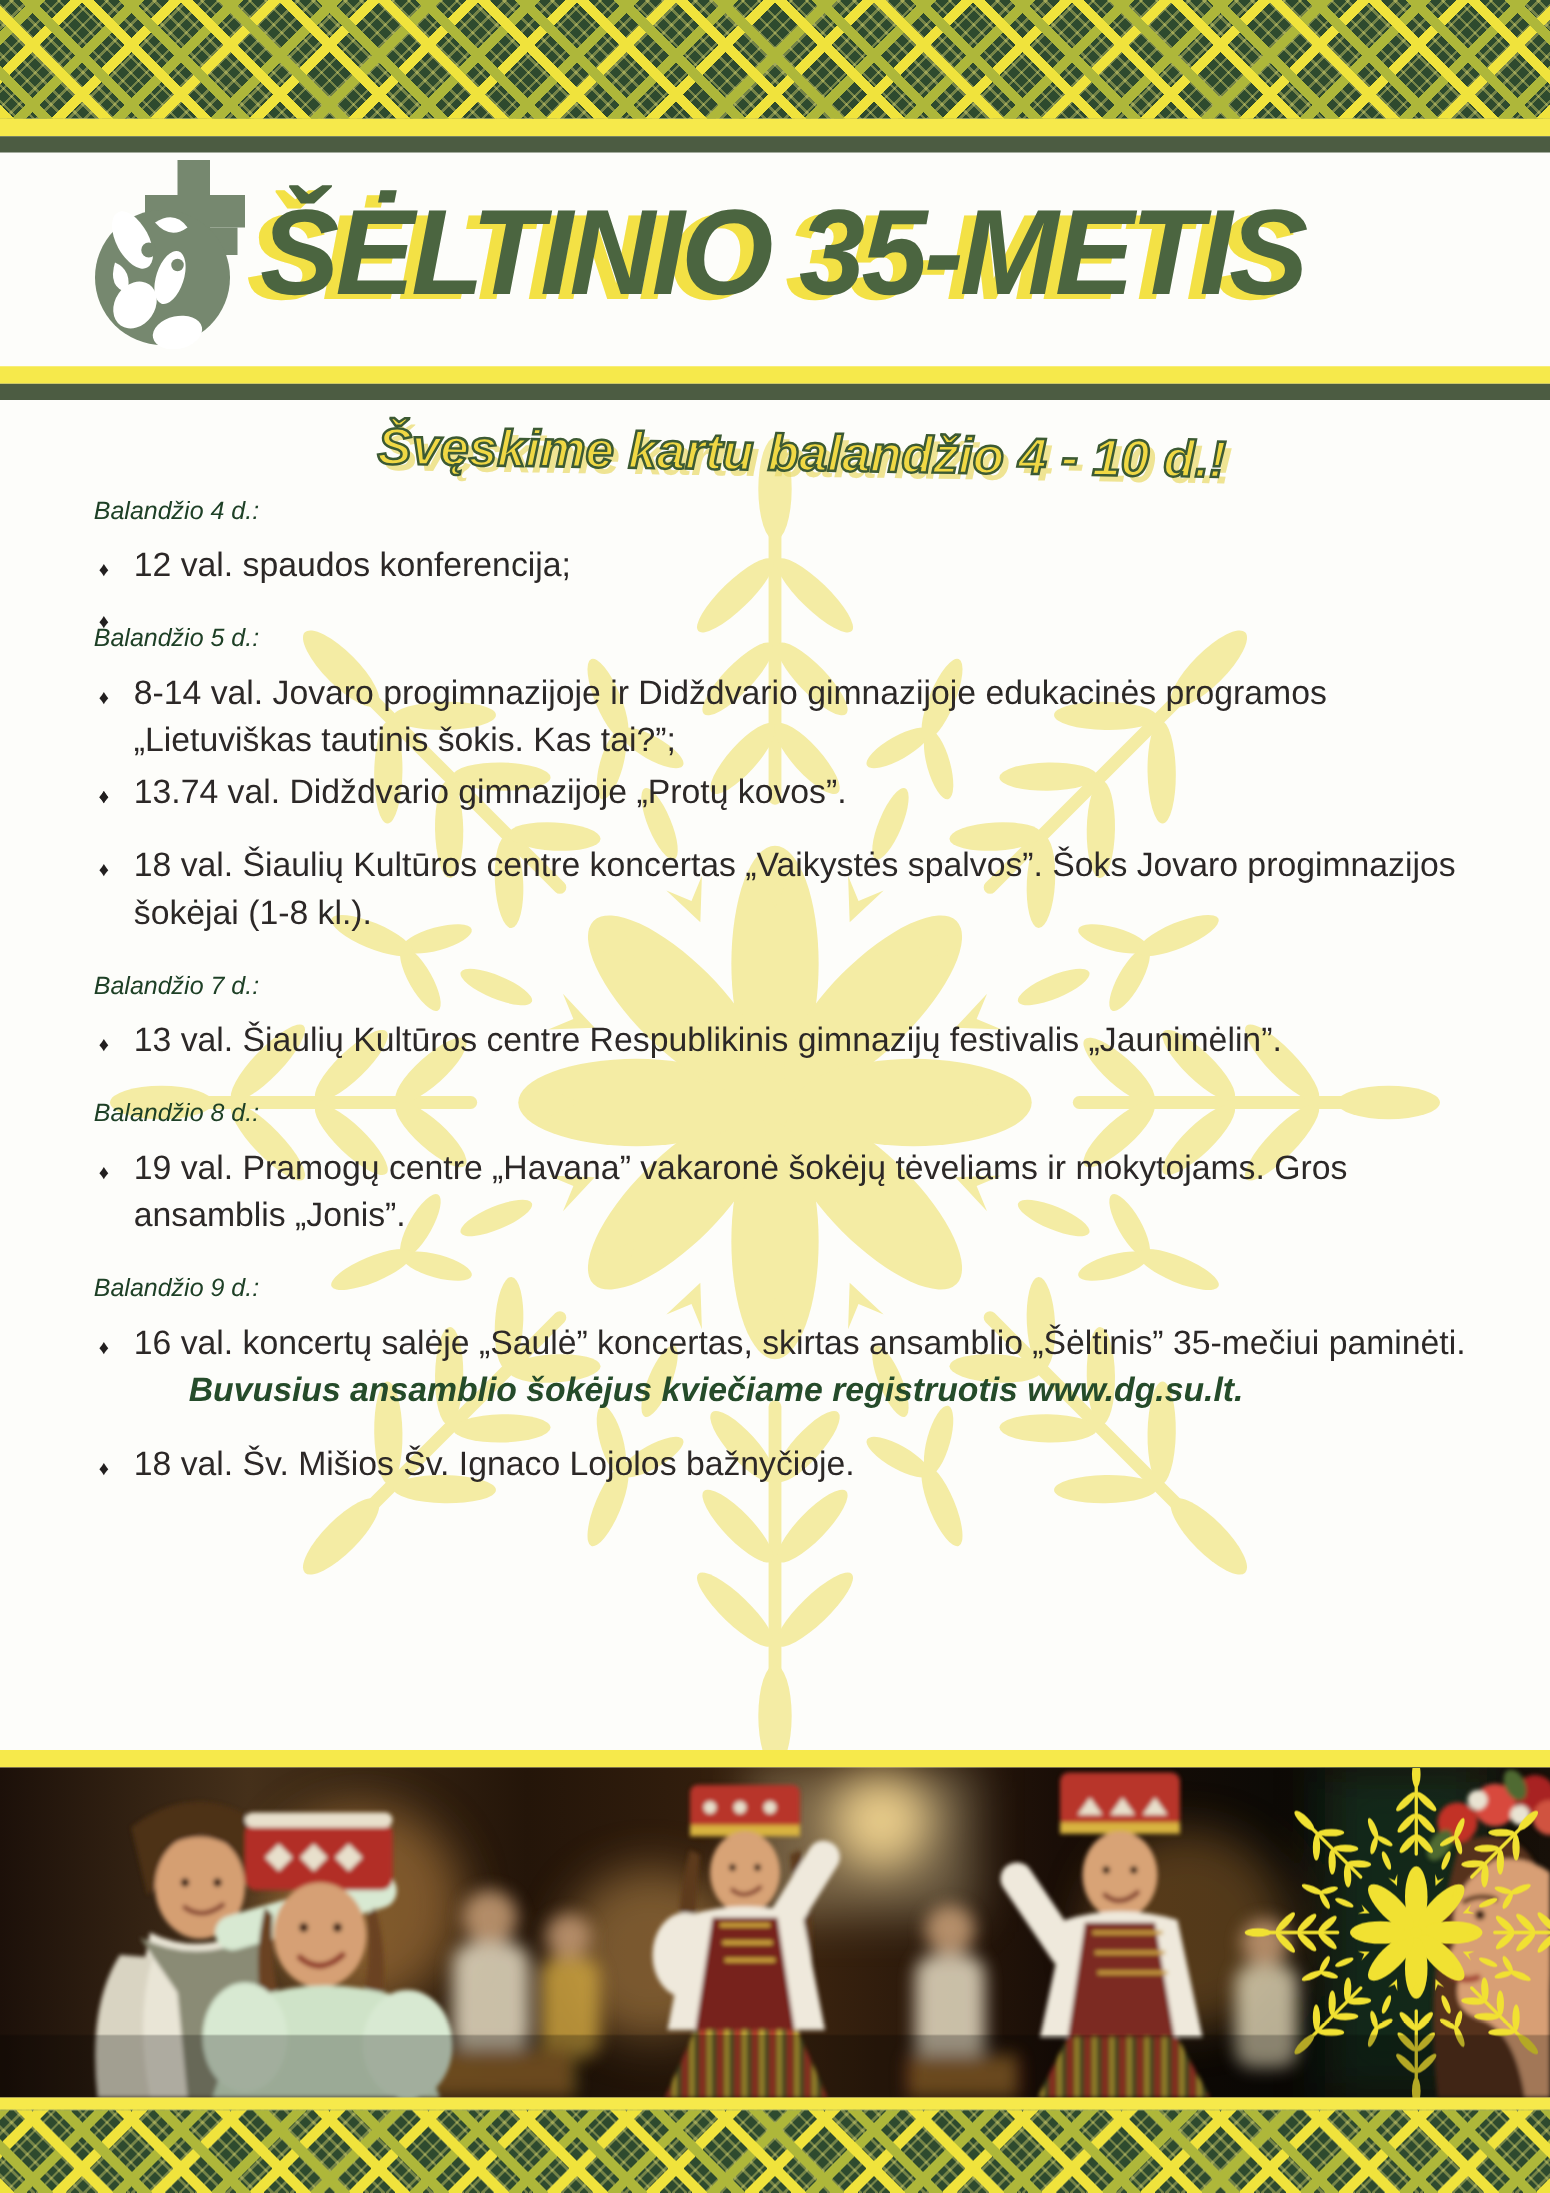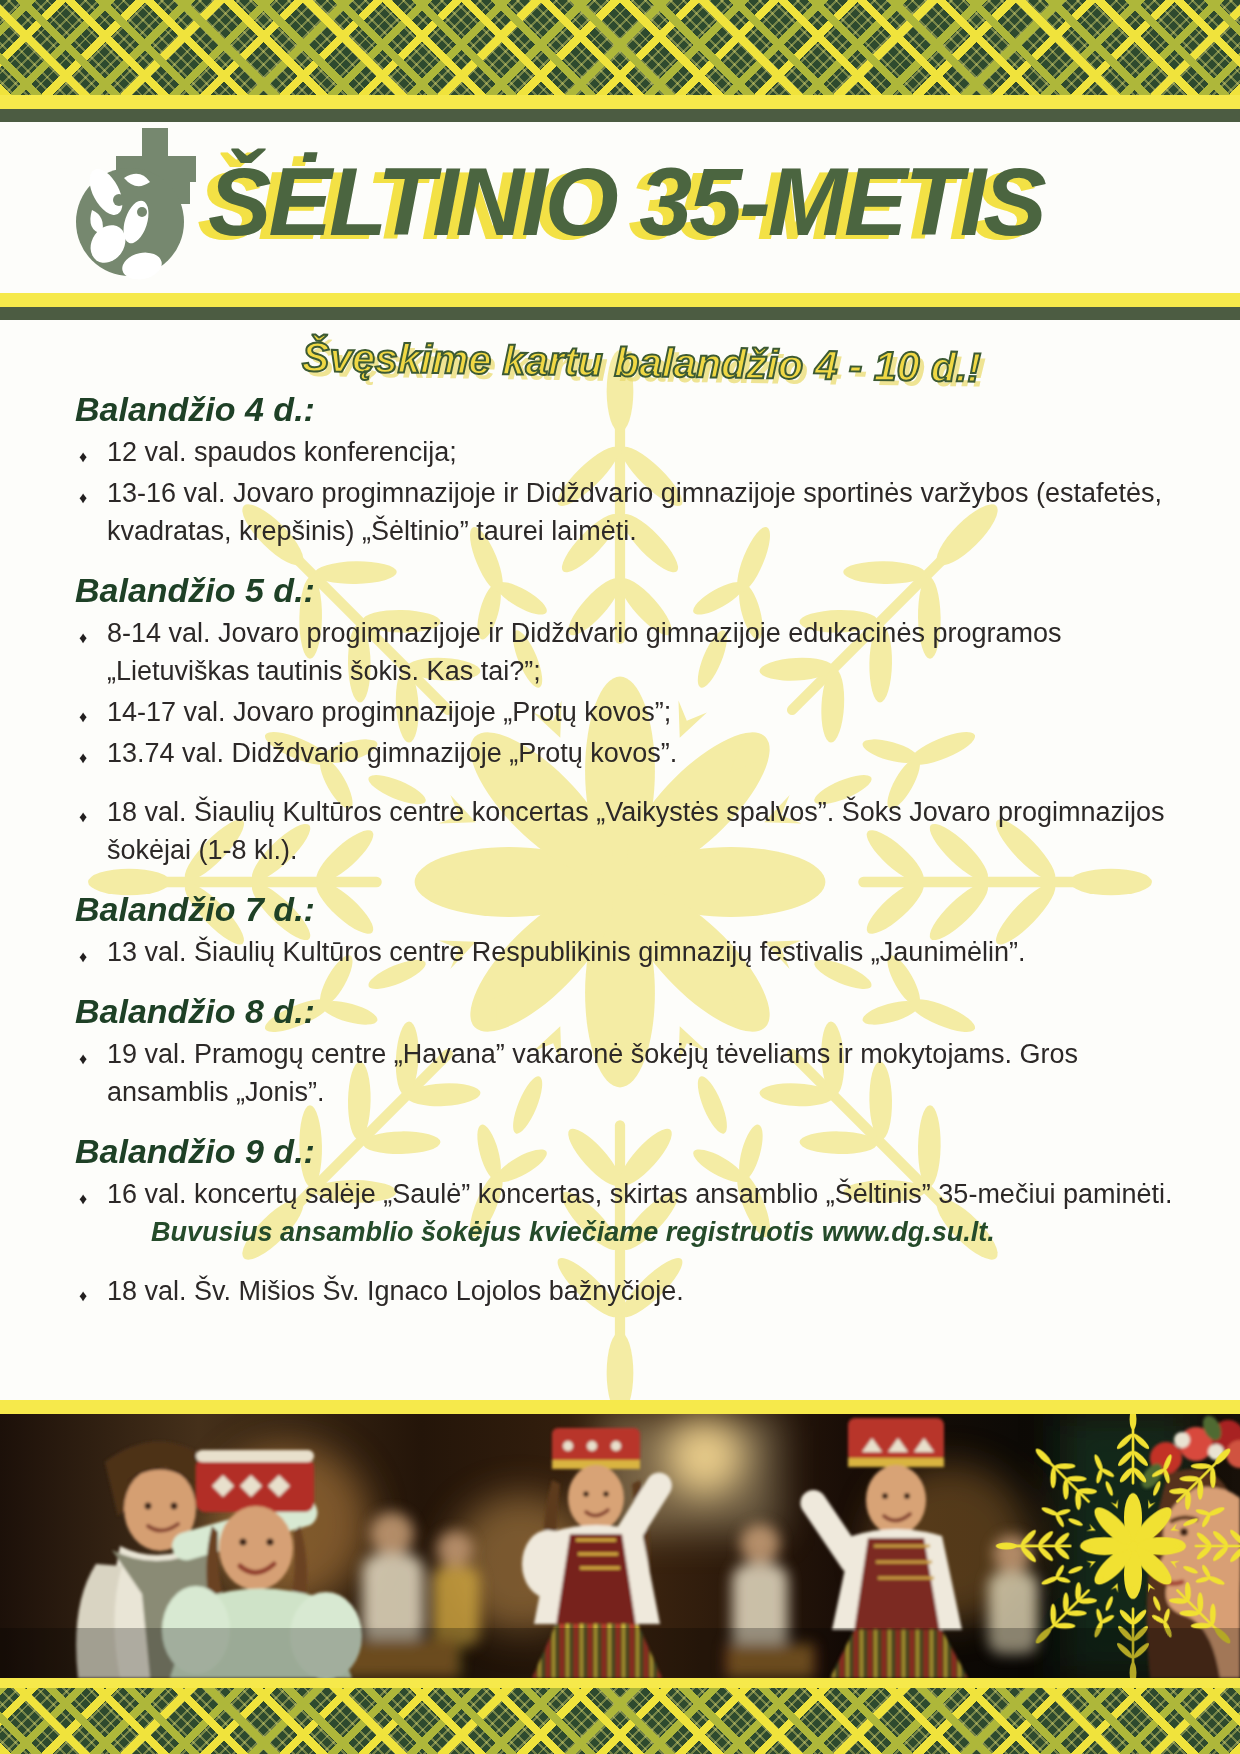--- a/index.html
+++ b/index.html
@@ -64,22 +64,22 @@
     font-size:41px;font-weight:bold;font-style:italic;white-space:nowrap;
     color:var(--subtitle-yellow);
     -webkit-text-stroke:2px var(--subtitle-outline-green);
     text-shadow:5px 5px 0 rgba(233,219,112,.75);
     transform:rotate(.9deg);transform-origin:left center;
   }
   .schedule{position:relative;padding:36px 58px 0 75px;}
   .sec{margin:0 0 0 0;padding-top:18px;}
   .sec:first-child{padding-top:34px;}
   .date-heading{
-    margin:0 0 5px 0;font-size:34px;line-height:38px;
-    font-weight:bold;font-style:italic;color:var(--heading-green);
+    margin:0 0 5px 0;font-size:20px;line-height:38px;
+    font-weight:normal;font-style:italic;color:var(--heading-green);
   }
   .event{
     position:relative;padding-left:32px;margin:0 0 3px 0;
     font-size:27px;line-height:38px;color:var(--body-text);
   }
   .bullet{position:absolute;left:4px;top:5px;font-size:16px;color:#221f1f;}
   .enote{color:var(--emphasis-green);font-style:italic;font-weight:bold;margin-left:44px;}
 
   
   .photo-strip{position:absolute;left:0;top:1414px;width:1240px;height:264px;overflow:hidden;background:#1a0f08;}
@@ -180,26 +180,26 @@
 
   <div class="content">
     <svg class="watermark" width="1068" height="1068" viewBox="-520 -520 1040 1040">
       <use href="#folk-snowflake" fill="var(--watermark-yellow)"></use>
     </svg>
     <div class="subtitle">Švęskime kartu balandžio 4 - 10 d.!</div>
     <div class="schedule">
         <section class="sec">
           <h2 class="date-heading">Balandžio 4 d.:</h2>
           <div class="event"><span class="bullet">♦</span><span>12 val. spaudos konferencija;</span></div>
-          <div class="event"><span class="bullet">♦</span><span>13-16 val. Jovaro progimnazijoje ir Didždvario gimnazijoje sportinės varžybos (estafetės, kvadratas, krepšinis) „Šėltinio” taurei laimėti.</span></div>
+          <div class="event"><span class="bullet">♦</span></div>
         </section>
         <section class="sec">
           <h2 class="date-heading">Balandžio 5 d.:</h2>
           <div class="event"><span class="bullet">♦</span><span>8-14 val. Jovaro progimnazijoje ir Didždvario gimnazijoje edukacinės programos „Lietuviškas tautinis šokis. Kas tai?”;</span></div>
-          <div class="event"><span class="bullet">♦</span><span>14-17 val. Jovaro progimnazijoje „Protų kovos”;</span></div>
+          <div class="event"><span class="bullet">♦</span></div>
           <div class="event"><span class="bullet">♦</span><span>13.74 val. Didždvario gimnazijoje „Protų kovos”.</span></div>
         </section>
         <section class="sec">
           <div class="event"><span class="bullet">♦</span><span>18 val. Šiaulių Kultūros centre koncertas „Vaikystės spalvos”. Šoks Jovaro progimnazijos šokėjai (1-8 kl.).</span></div>
         </section>
         <section class="sec">
           <h2 class="date-heading">Balandžio 7 d.:</h2>
           <div class="event"><span class="bullet">♦</span><span>13 val. Šiaulių Kultūros centre Respublikinis gimnazijų festivalis „Jaunimėlin”.</span></div>
         </section>
         <section class="sec">

